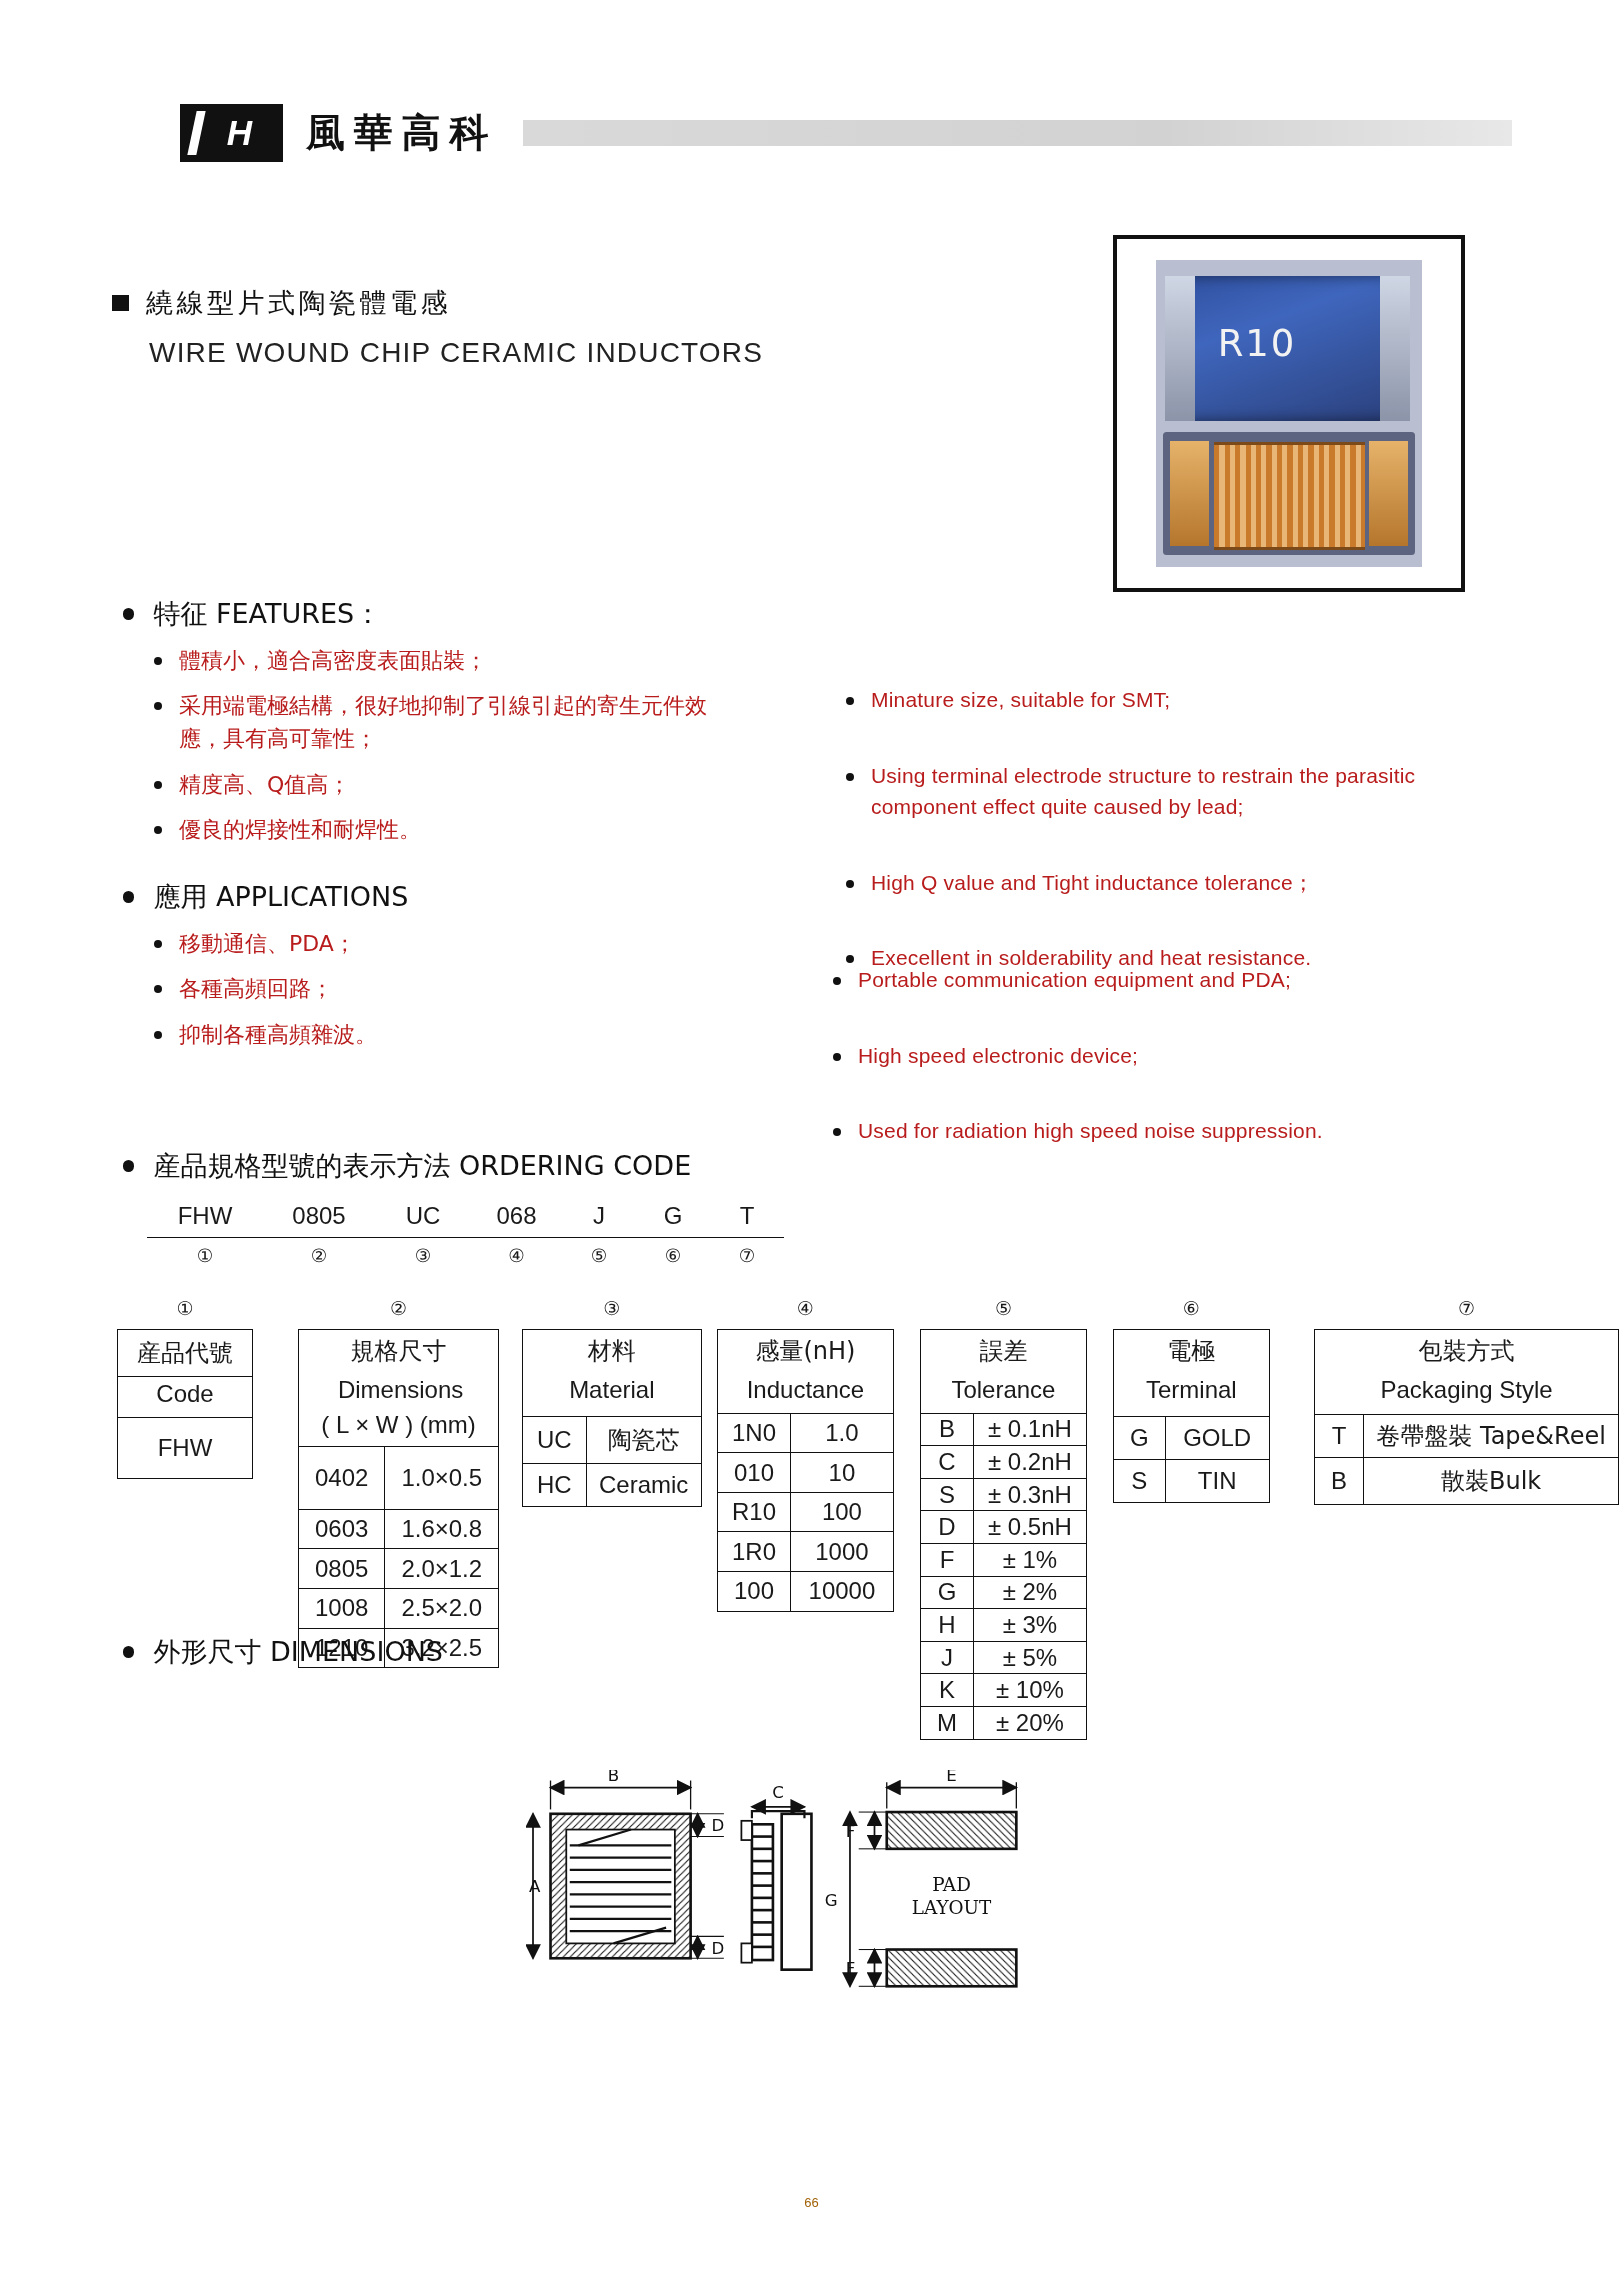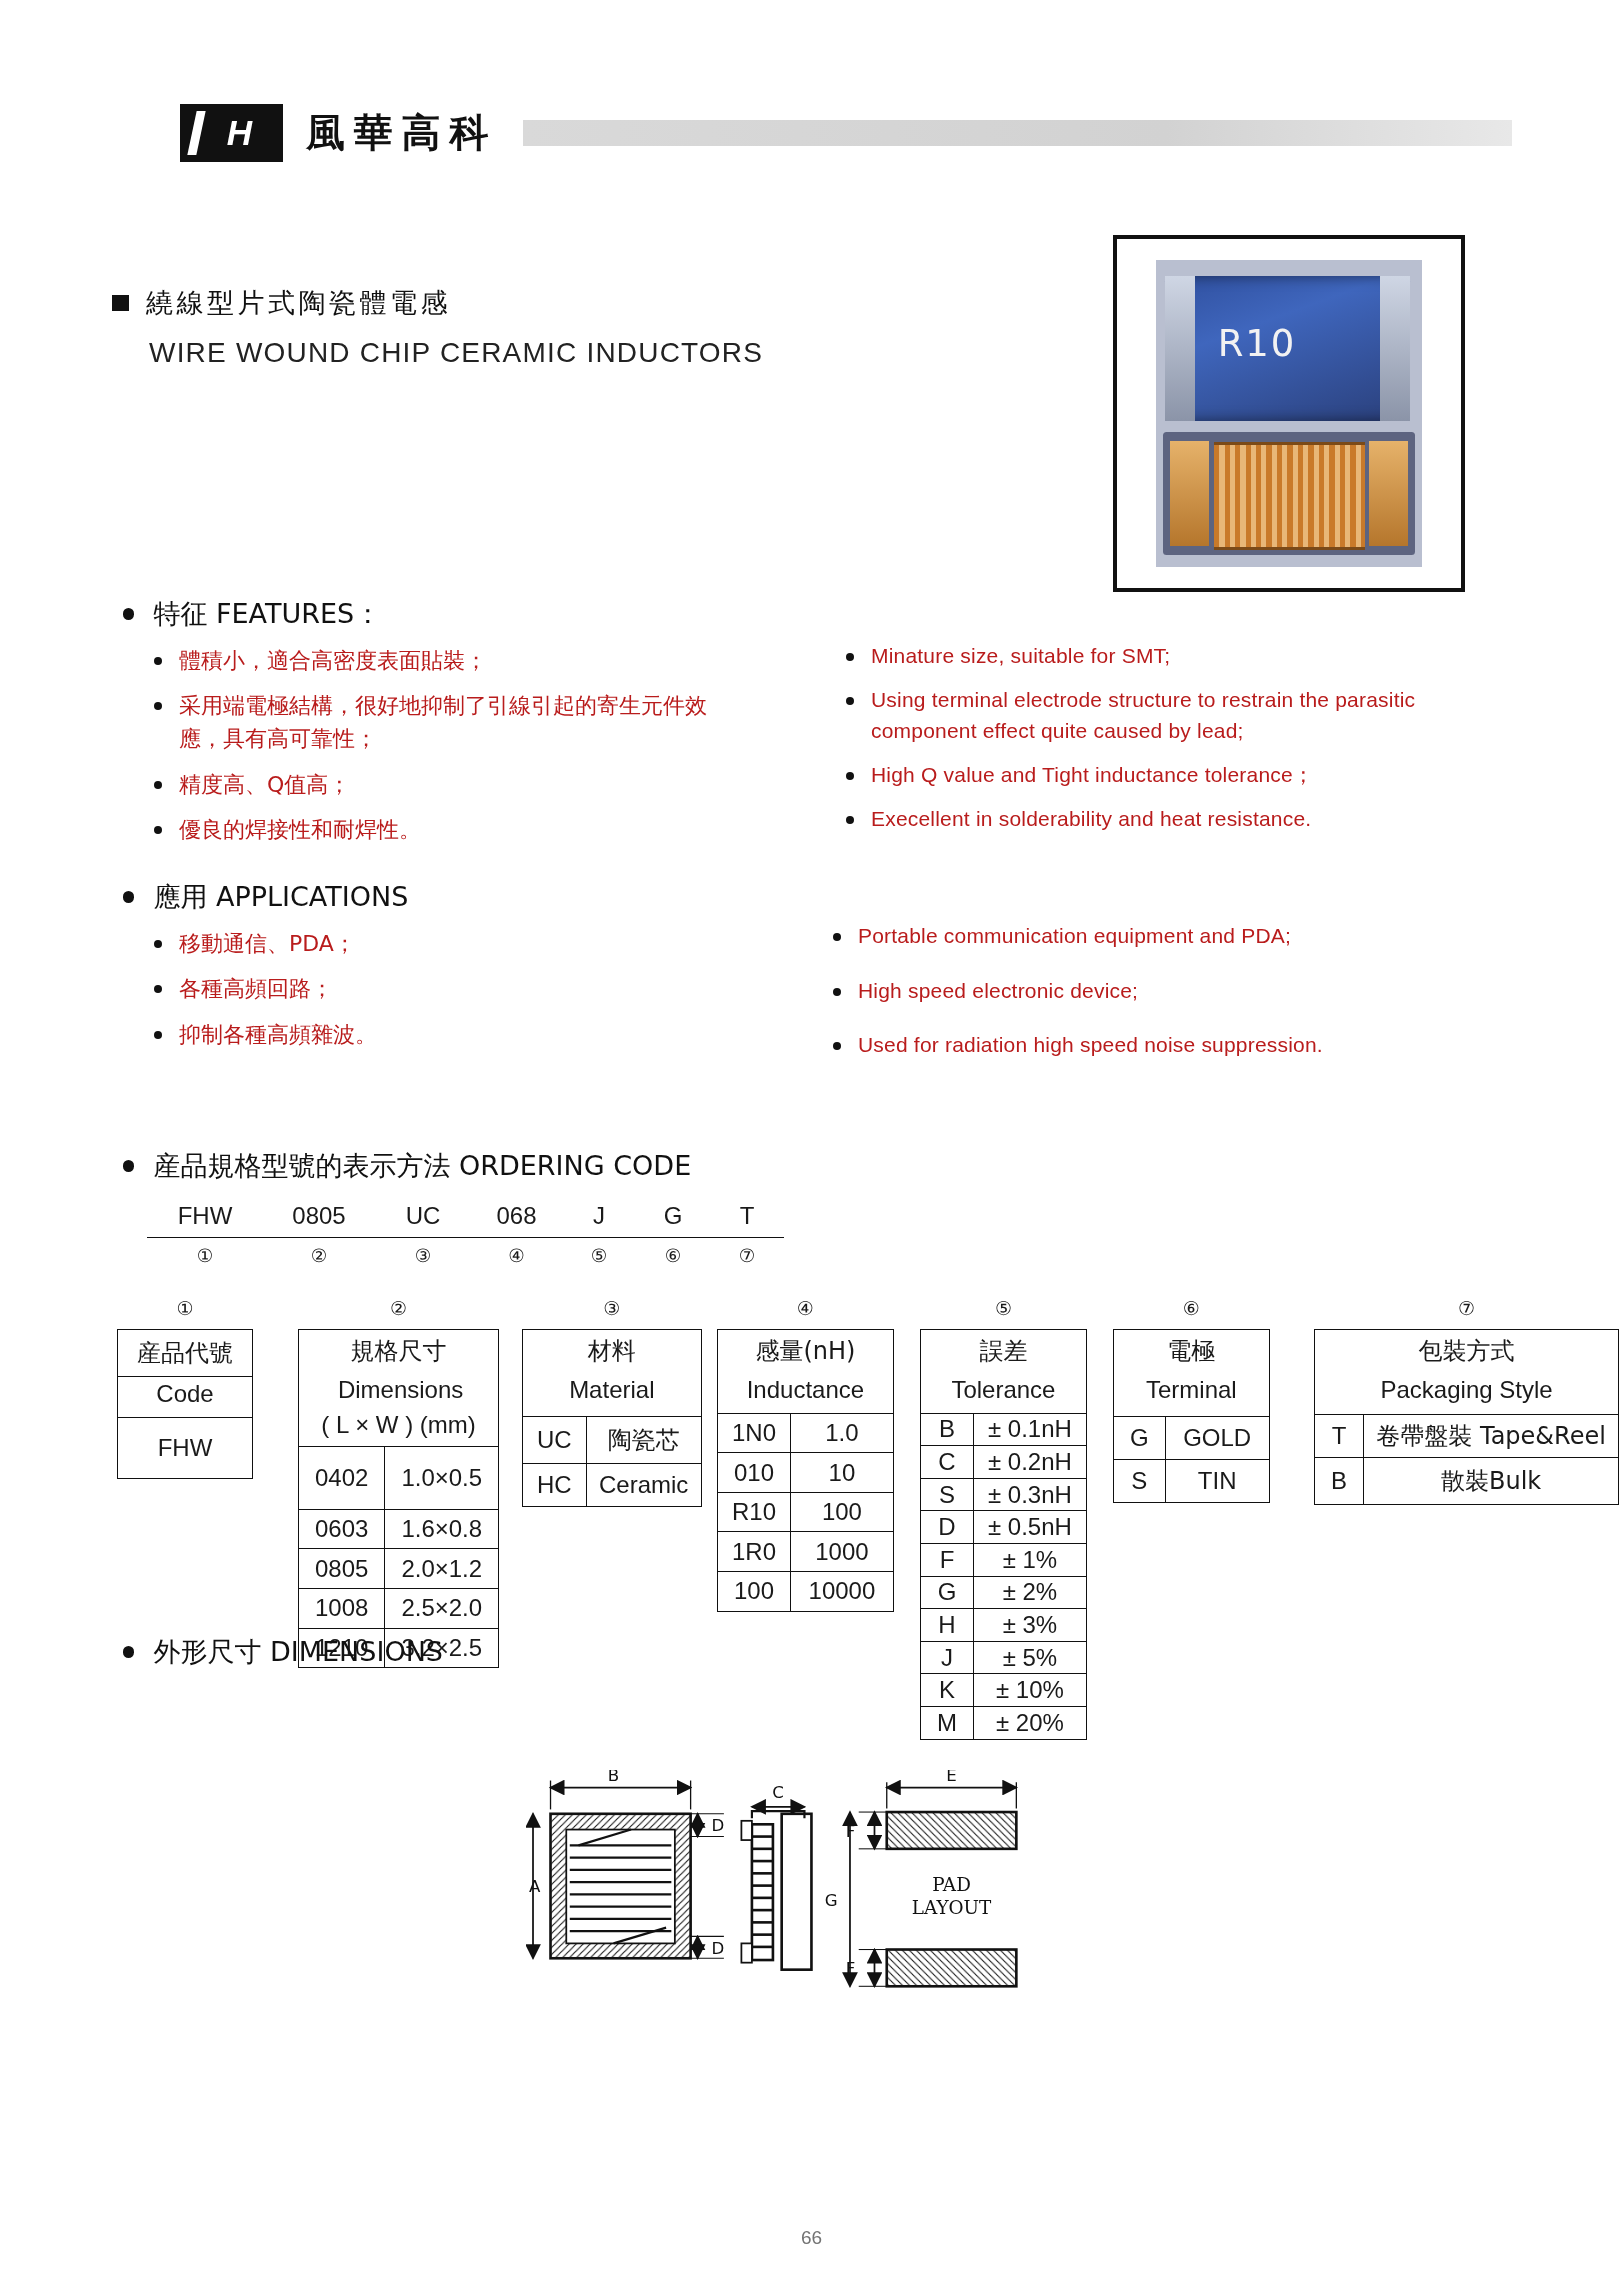--- a/index.html
+++ b/index.html
@@ -218,20 +218,21 @@
     top: 13px;
     width: 8px;
     height: 8px;
     border-radius: 50%;
     background: #111;
   }
   ul.feat.en li {
     font-family: "Liberation Sans", sans-serif;
     font-size: 21px;
     letter-spacing: 0.2px;
+    margin-top: 44px;
   }
 
   table.spec {
     border-collapse: collapse;
     font-family: "Liberation Sans", sans-serif;
     font-size: 24px;
   }
   table.spec td, table.spec th {
     border: 1.4px solid #111;
     padding: 3.5px 7px;
@@ -258,23 +259,22 @@
     width: 718px;
     height: 289px;
   }
 
   .page-num {
     position: absolute;
     left: 0;
     right: 0;
     top: 2195px;
     text-align: center;
-    font-size: 19px;
-    color: #737373;
-    margin-top: 32px;
+    font-size: 13px;
+    color: #a16207;
   }
 </style>
 </head>
 <body>
 
 <div class="page">
 
   <div class="header">
     <div class="logo-mark">
       <span class="bar"></span>

